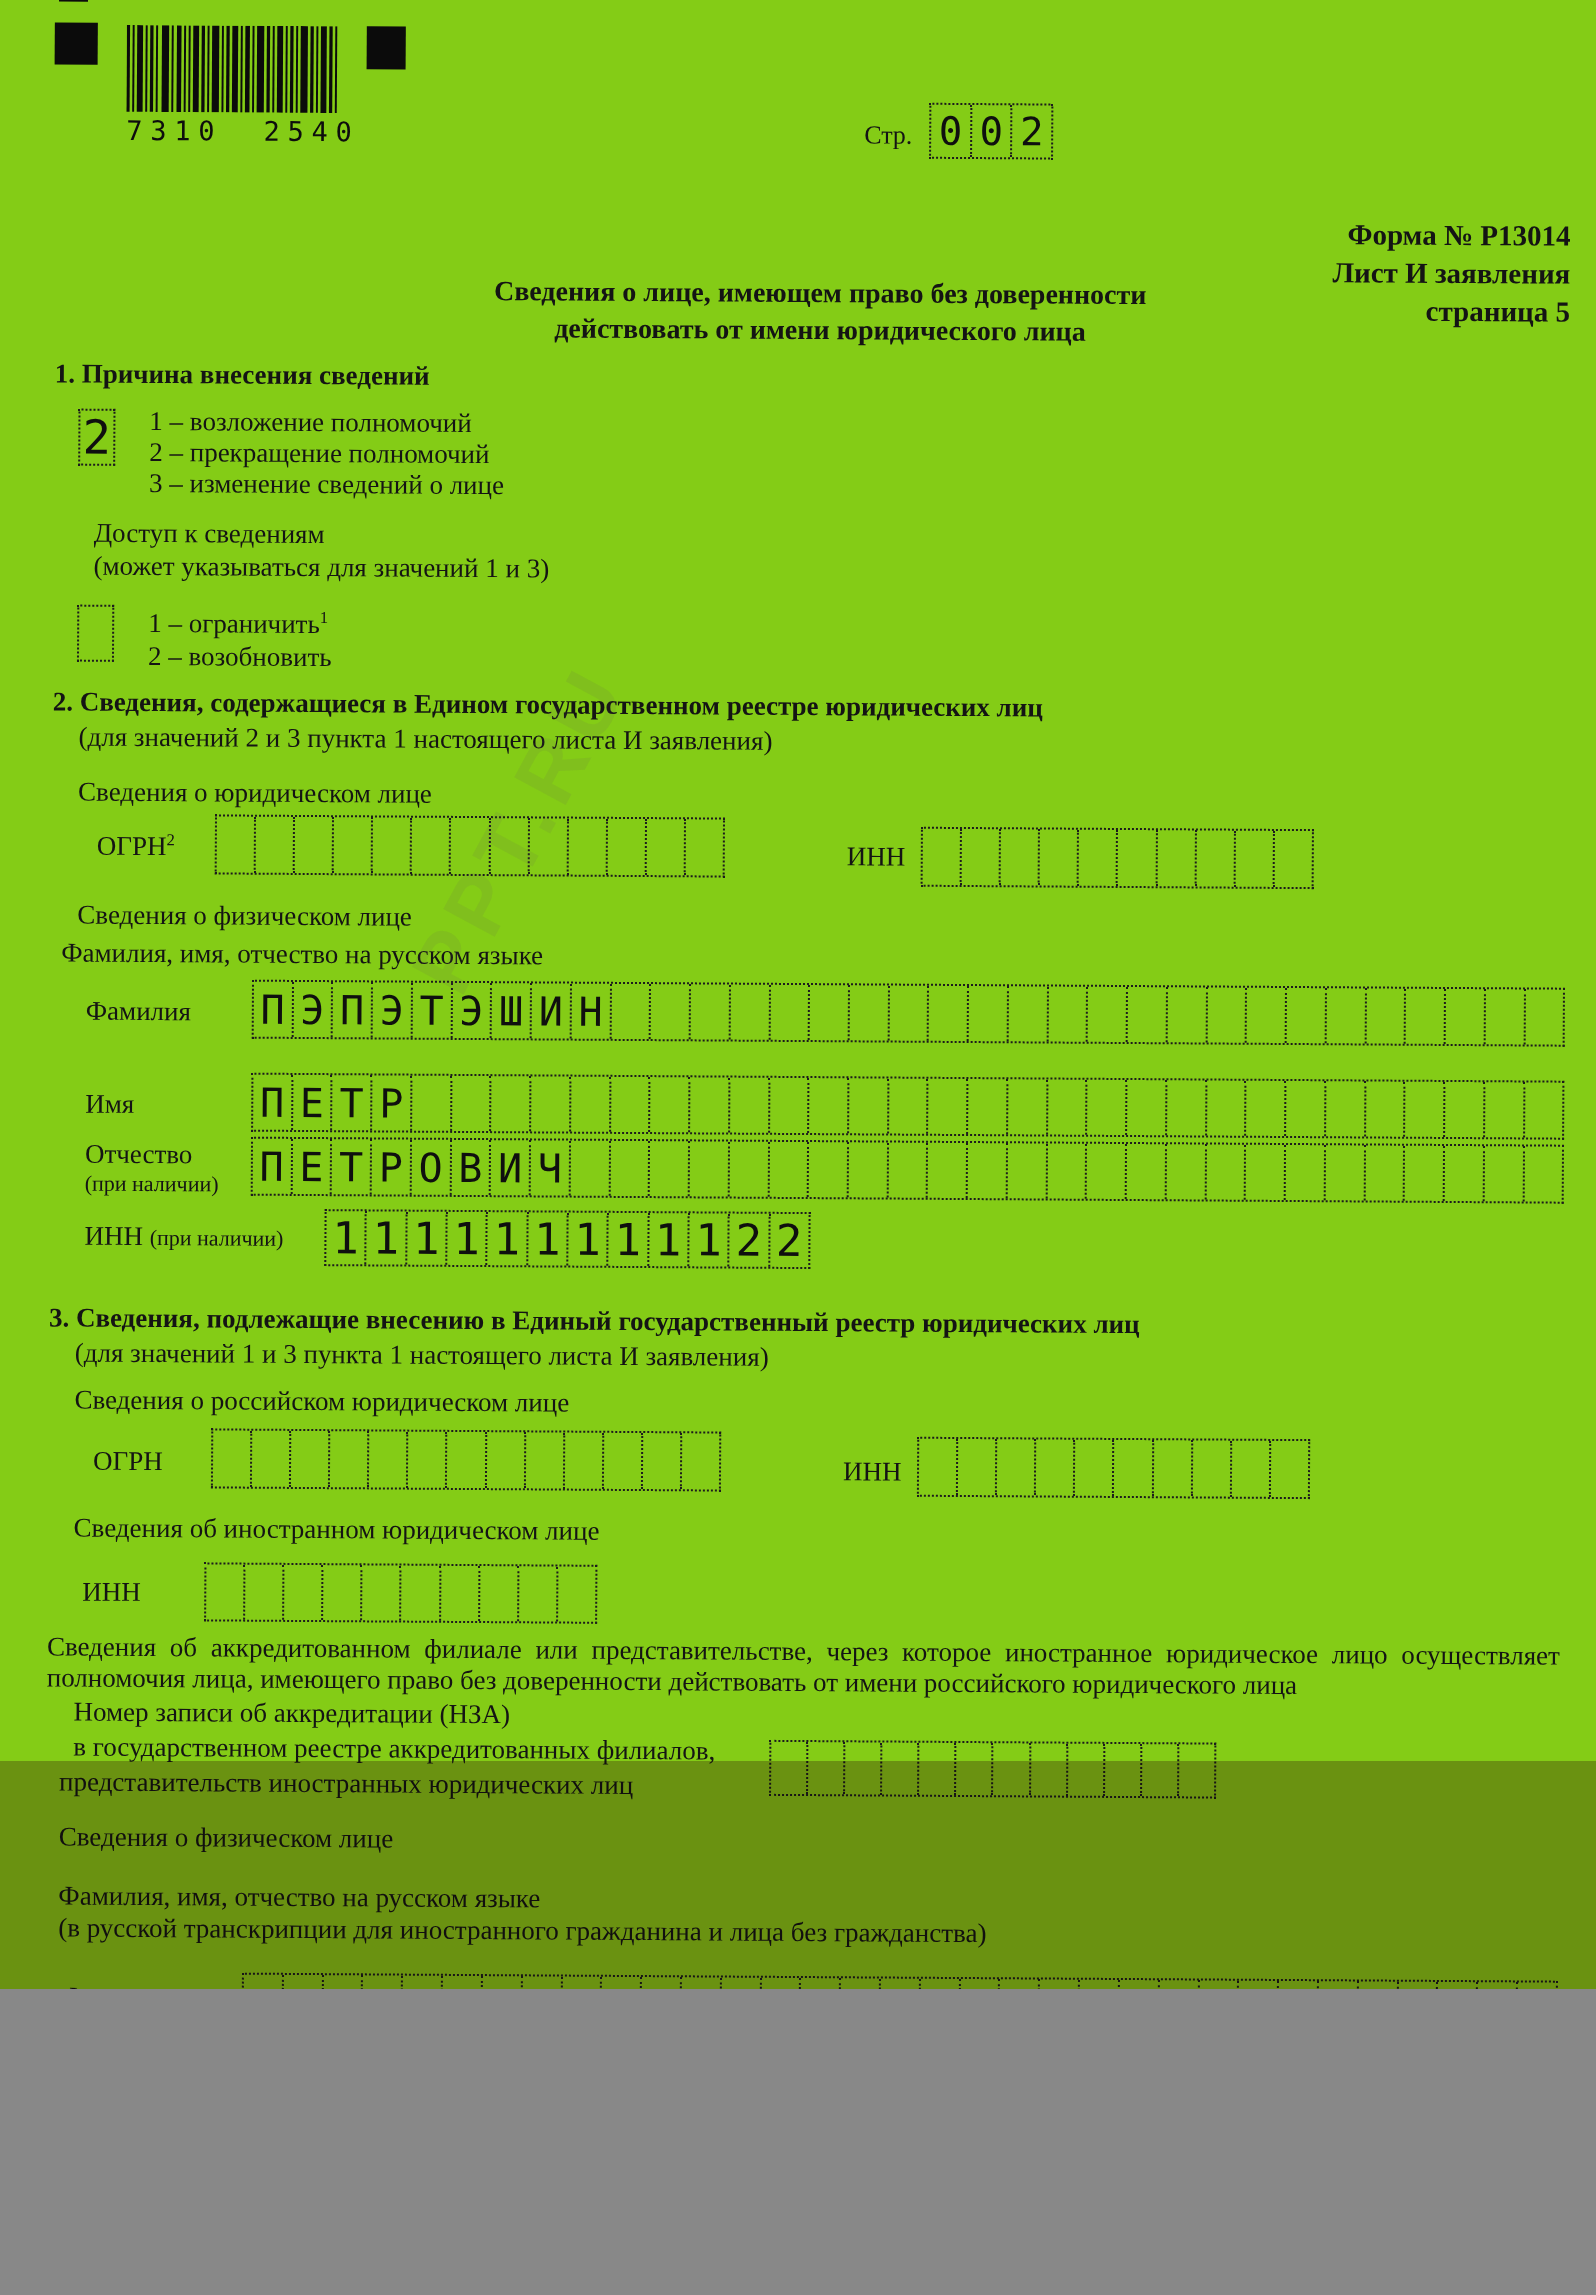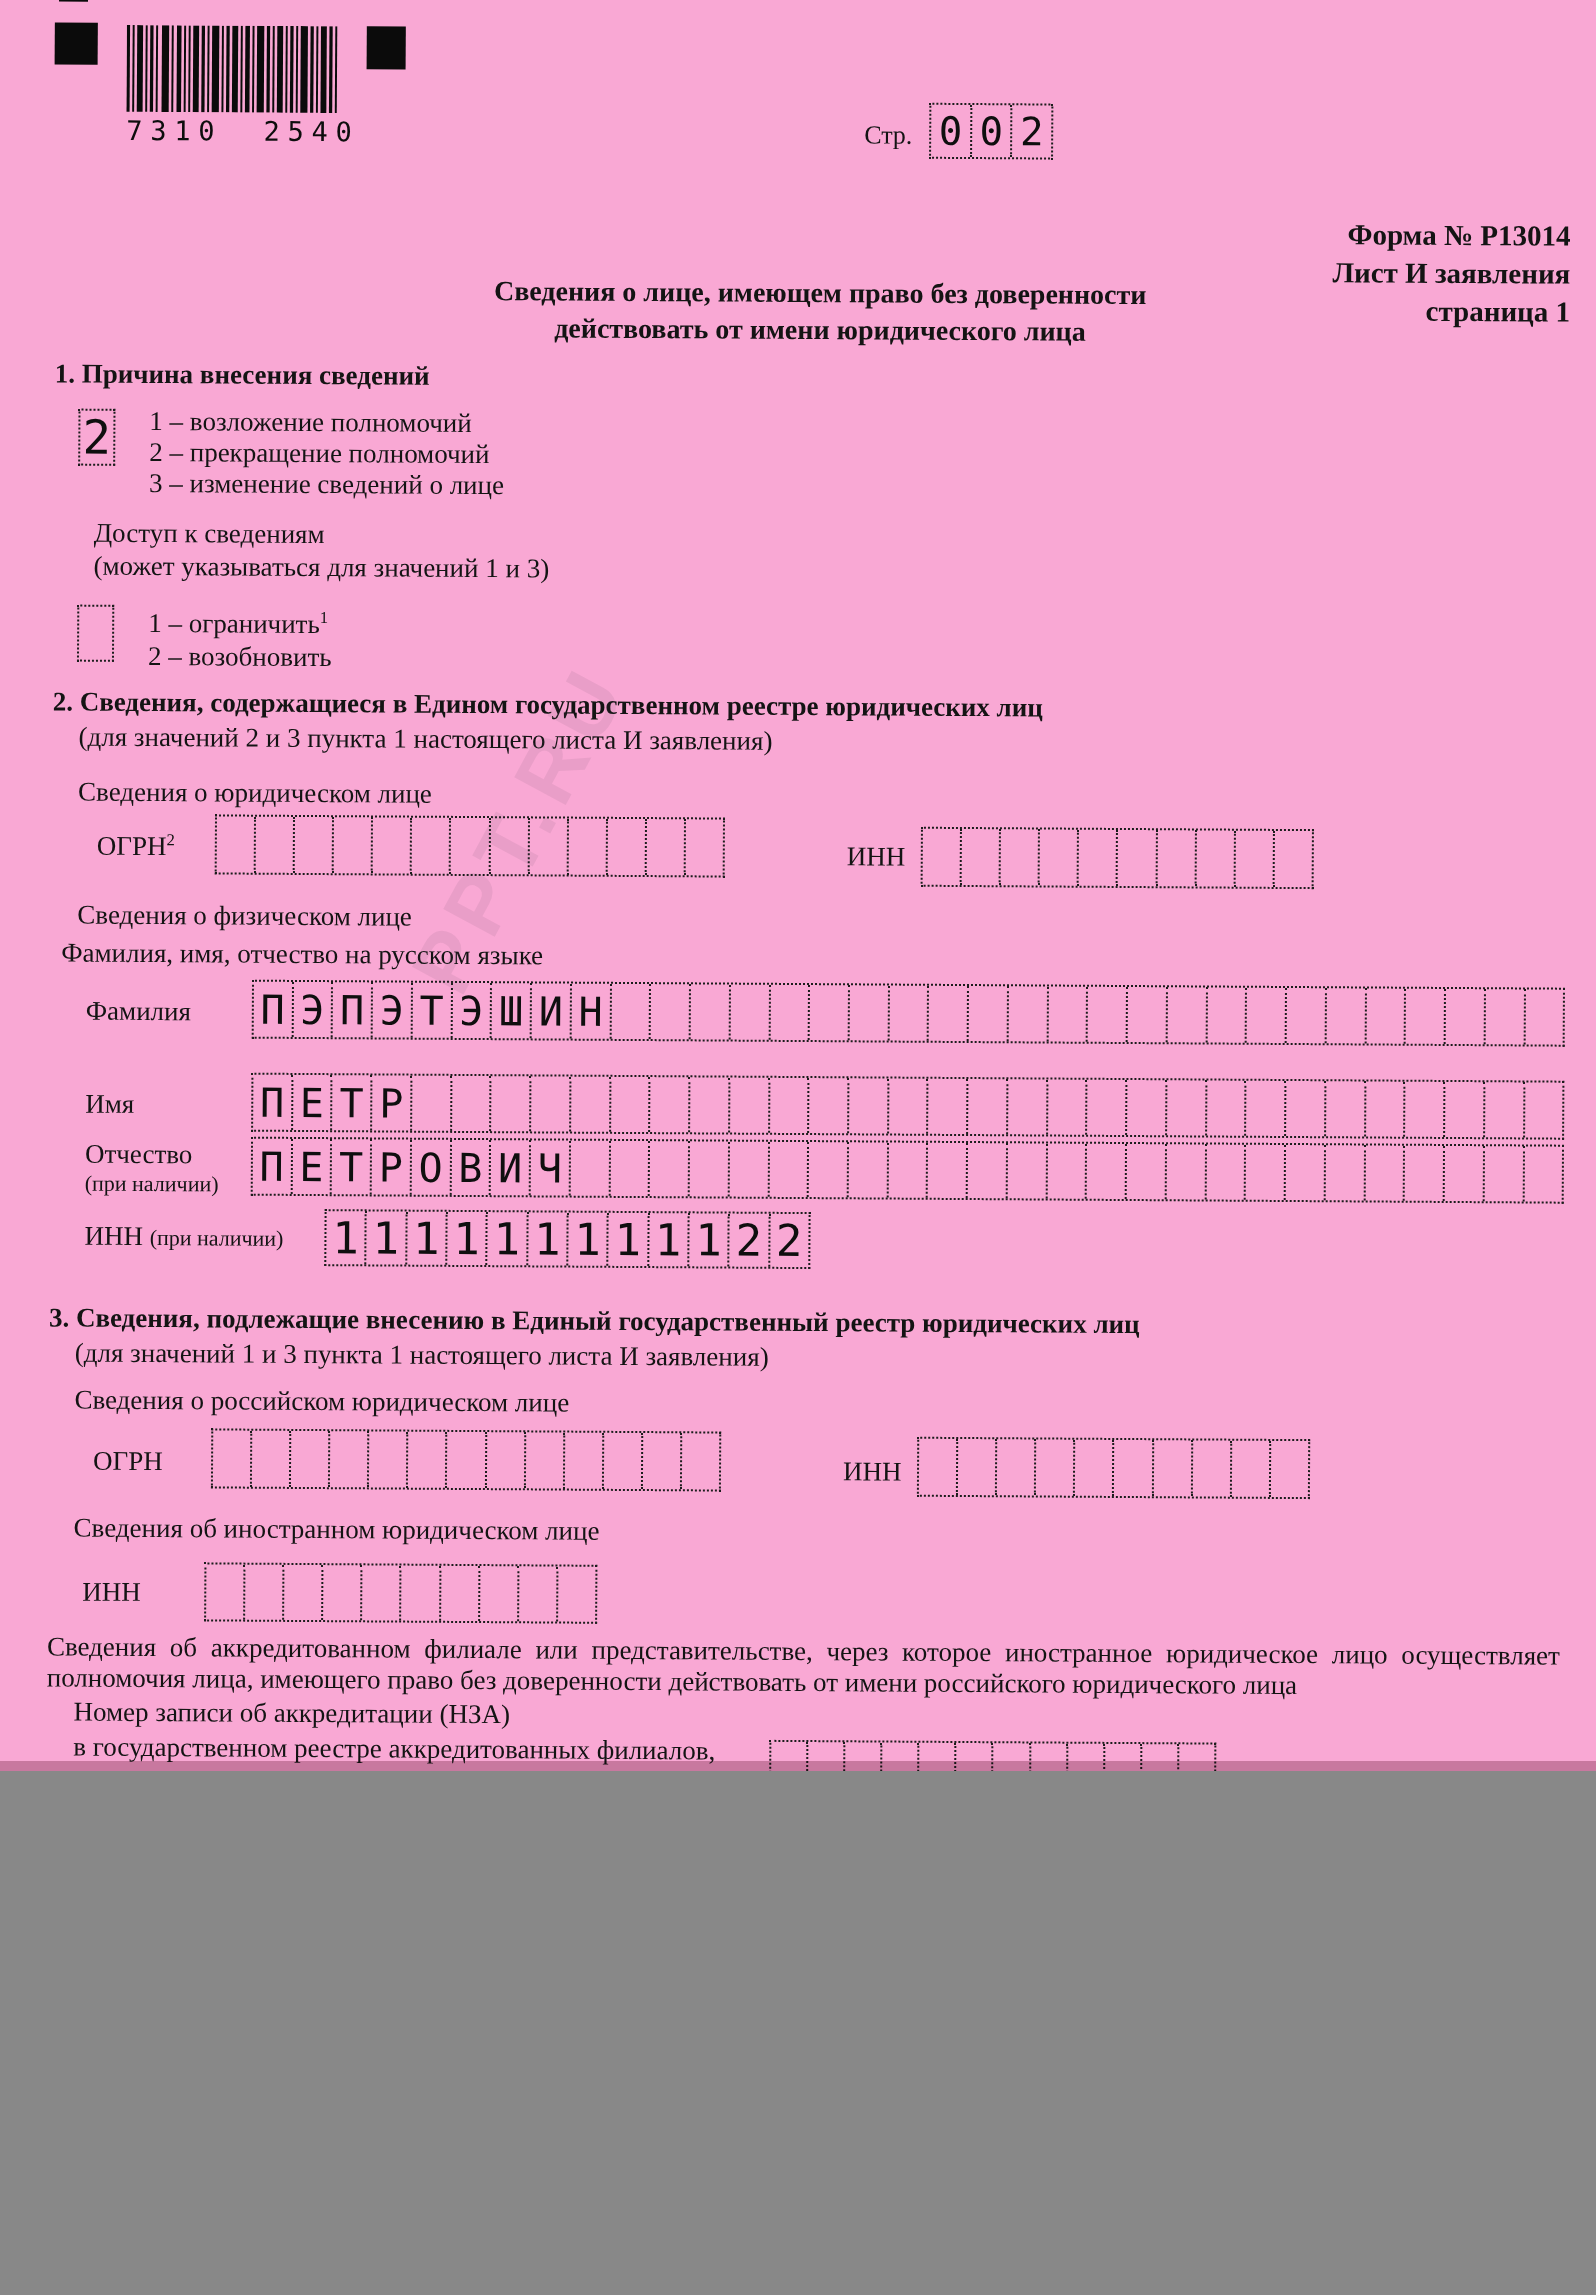--- a/index.html
+++ b/index.html
@@ -1,16 +1,16 @@
 <!DOCTYPE html>
 <html style="font-size:10.4px"><head>
 <meta charset="utf-8">
 <style>
   html,body{margin:0;padding:0;background:#888;}
-  #canvas{position:relative;width:1596px;height:1771px;background:#f9a8d4;overflow:hidden;
+  #canvas{position:relative;width:1596px;height:1989px;background:#84cc16;overflow:hidden;
           font-family:"Liberation Serif",serif;color:#141414;}
   #sheet{position:absolute;left:0;top:0;width:1596px;height:2295px;
          transform:rotate(0.35deg);transform-origin:798px 1148px;}
   .abs{position:absolute;}
   .sq{position:absolute;background:#0b0b0b;}
   .serif{font-family:"Liberation Serif",serif;color:#141414;}
   .body-41{font-size:27px;line-height:31px;white-space:nowrap;}
   .head-42{font-size:27px;font-weight:bold;white-space:nowrap;}
   .small-34{font-size:22px;white-space:nowrap;}
   
@@ -96,21 +96,21 @@
 
     <div class="abs serif" style="left:858px;top:120px;font-size:26px;">Стр.</div>
     <div class="cellrow pagenum" style="left:923px;top:102px;width:124px;height:56px;">
         <span class="cell">0</span>
         <span class="cell">0</span>
         <span class="cell">2</span>
       </div>
 
     <div class="formref" style="top:215px;">Форма № Р13014</div>
     <div class="formref" style="top:253px;">Лист И заявления</div>
-    <div class="formref" style="top:291px;">страница 1</div>
+    <div class="formref" style="top:291px;">страница 5</div>
 
     <div class="title-line" style="top:277px;">Сведения о лице, имеющем право без доверенности</div>
     <div class="title-line" style="top:314px;">действовать от имени юридического лица</div>
 
     <div class="abs head-42" style="left:50px;top:363px;">1. Причина внесения сведений</div>
     <div class="cellrow bigdig" style="left:74px;top:413px;width:37px;height:57px;">
         <span class="cell">2</span>
       </div>
     <div class="abs body-41" style="left:145px;top:410px;">1 – возложение полномочий</div>
     <div class="abs body-41" style="left:145px;top:441px;">2 – прекращение полномочий</div>

